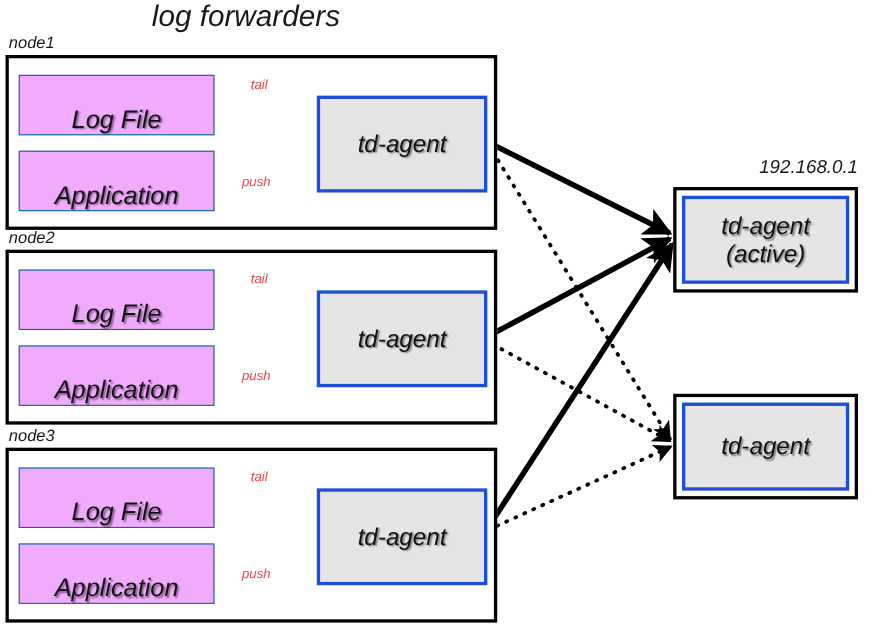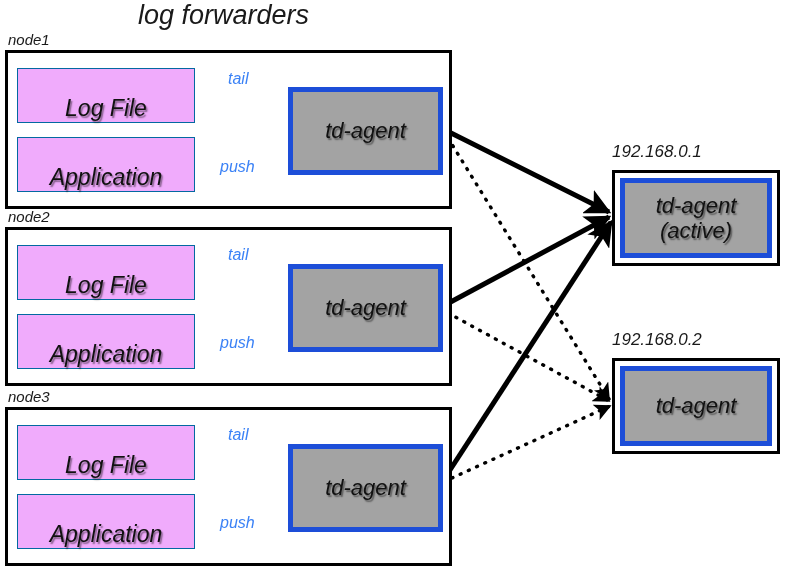--- a/index.html
+++ b/index.html
@@ -37,21 +37,21 @@
     position: absolute;
     font-size: 15px;
     color: #1a1a1a;
     white-space: nowrap;
   }
   .ip-label {
     position: absolute;
     font-size: 17px;
     color: #1a1a1a;
     white-space: nowrap;
-    text-align: left;
+    text-align: right;
   }
   .node-box {
     position: absolute;
     border: 3px solid #000000;
     background: #ffffff;
     box-sizing: border-box;
   }
   .src-box {
     position: absolute;
     border: 1px solid #0369a1;
@@ -61,44 +61,44 @@
     align-items: flex-end;
     justify-content: center;
   }
   .src-box .lbl {
     font-size: 23px;
     color: #111111;
     text-shadow: 1.5px 1.5px 1.5px rgba(0,0,0,0.45);
   }
   .agent-box {
     position: absolute;
-    border: 5px solid #1d4ed8;
-    background: #a3a3a3;
+    border: 3px solid #1d4ed8;
+    background: #e5e5e5;
     box-sizing: border-box;
     display: flex;
     align-items: center;
     justify-content: center;
   }
   .agent-box .lbl {
     font-size: 22px;
     color: #111111;
     text-shadow: 1.5px 1.5px 1.5px rgba(0,0,0,0.45);
     text-align: center;
     line-height: 1.15;
   }
   .agg-outer {
     position: absolute;
     border: 3px solid #000000;
     background: #ffffff;
     box-sizing: border-box;
   }
   .edge-label {
     position: absolute;
-    font-size: 16px;
-    color: #3b82f6;
+    font-size: 12px;
+    color: #ef4444;
     white-space: nowrap;
   }
 </style>
 </head>
 <body>
 
 <div id="canvas">
 
   <svg class="layer" viewBox="0 0 807 574">
     <defs>
@@ -195,21 +195,20 @@
   </div>
 
   <div class="ip-label" style="left:612px; top:142px; width:168px;">192.168.0.1</div>
 
   <div class="agg-outer" style="left:612px; top:170px; width:168px; height:96px;"></div>
 
   <div class="agent-box" style="left:620px; top:178px; width:152px; height:80px;">
     <span class="lbl"><span>td-agent</span><br><span>(active)</span></span>
   </div>
 
-  <div class="ip-label" style="left:612px; top:330px; width:168px;">192.168.0.2</div>
 
   <div class="agg-outer" style="left:612px; top:358px; width:168px; height:96px;"></div>
 
   <div class="agent-box" style="left:620px; top:366px; width:152px; height:80px;">
     <span class="lbl"><span>td-agent</span><br></span>
   </div>
 
 </div>
 
 </body></html>

